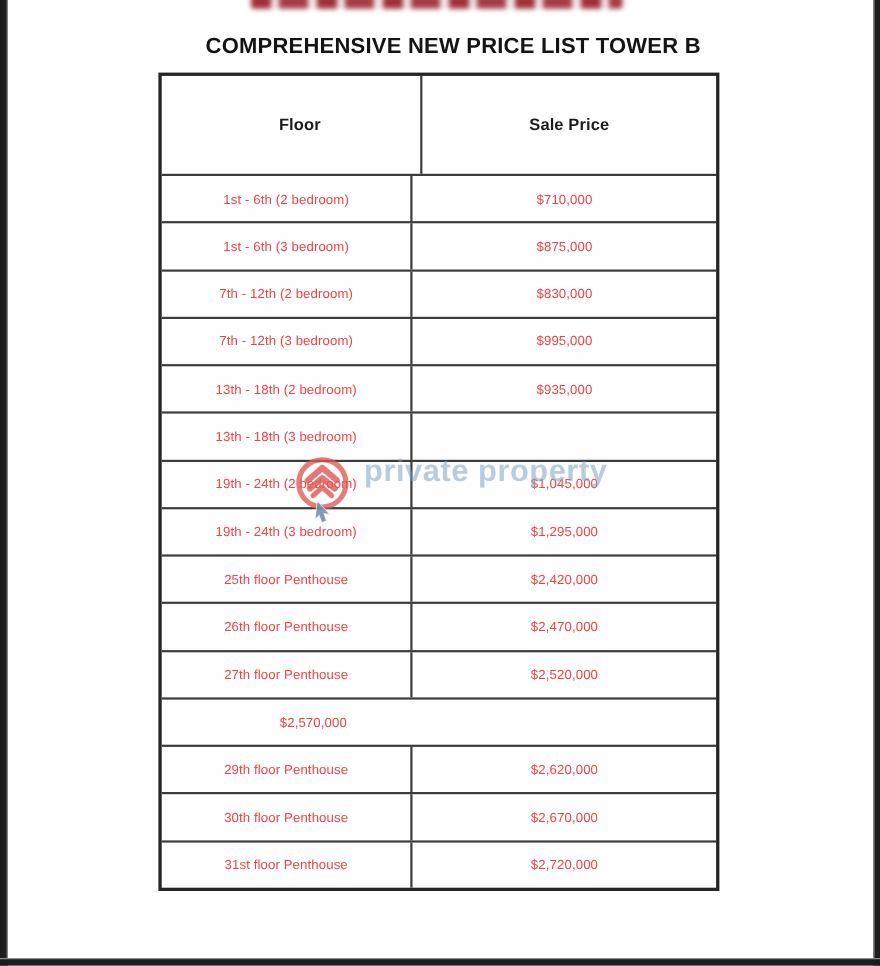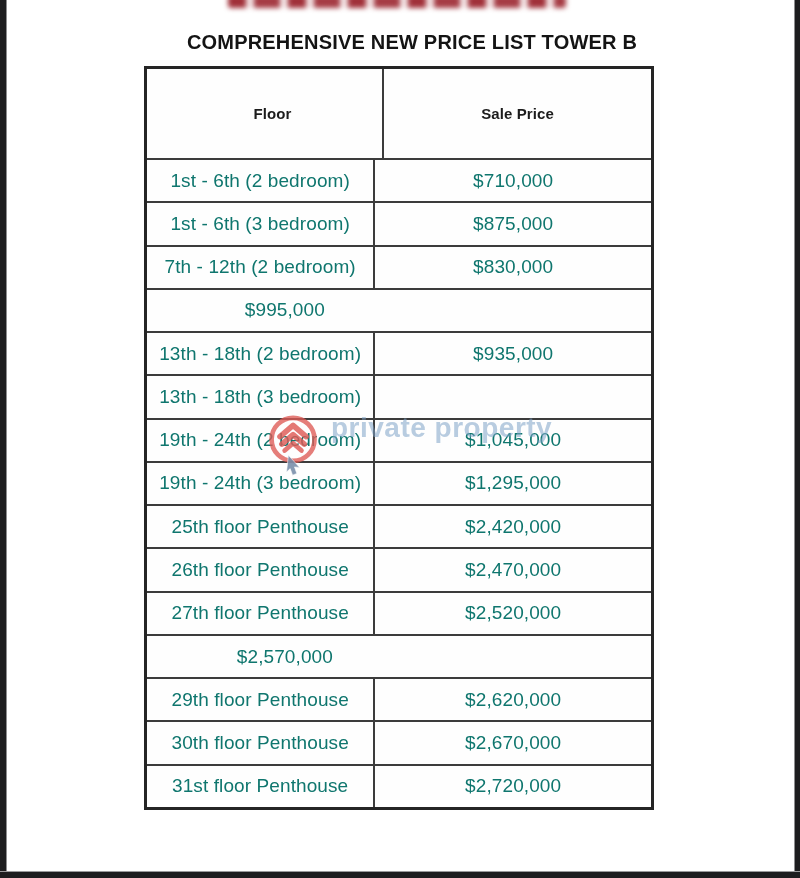--- a/index.html
+++ b/index.html
@@ -52,21 +52,21 @@
     border-top: 2px solid #3c3c3c;
   }
   .t-row.header {
     flex: 0 0 89px;
     border-top: none;
     padding-left: 16px;
   }
   .t-cell {
     display: flex; align-items: center; justify-content: center;
     box-sizing: border-box;
-    font-size: 19px; color: #0f766e;
+    font-size: 12px; color: #ef4444;
     letter-spacing: 0.1px;
   }
   .t-cell.floor { width: 45.3%; border-right: 2px solid #3c3c3c; }
   .t-cell.price { width: 54.7%; }
   .t-row.header .t-cell { font-weight: bold; font-size: 15px; color: #1c1c1c; }
 
   
   .watermark {
     position: absolute; left: 266px; top: 414px;
     display: flex; align-items: flex-start;
@@ -105,20 +105,21 @@
         <div class="t-cell floor">1st - 6th (3 bedroom)</div>
         <div class="t-cell price">$875,000</div>
       </div>
 
       <div class="t-row">
         <div class="t-cell floor">7th - 12th (2 bedroom)</div>
         <div class="t-cell price">$830,000</div>
       </div>
 
       <div class="t-row">
+        <div class="t-cell floor">7th - 12th (3 bedroom)</div>
         <div class="t-cell price">$995,000</div>
       </div>
 
       <div class="t-row">
         <div class="t-cell floor">13th - 18th (2 bedroom)</div>
         <div class="t-cell price">$935,000</div>
       </div>
 
       <div class="t-row">
         <div class="t-cell floor">13th - 18th (3 bedroom)</div>

